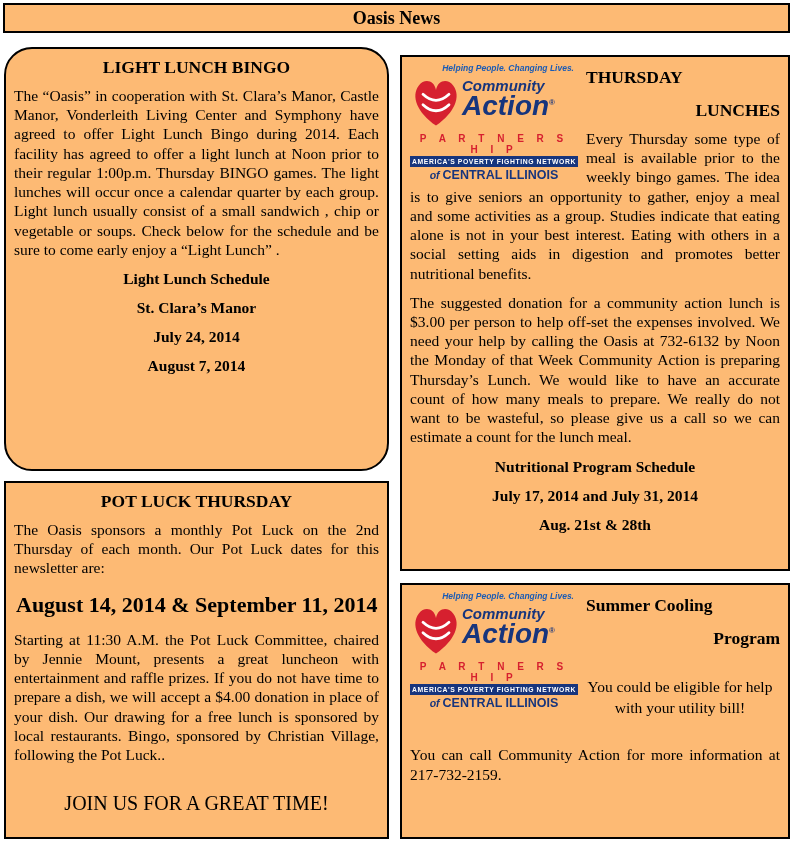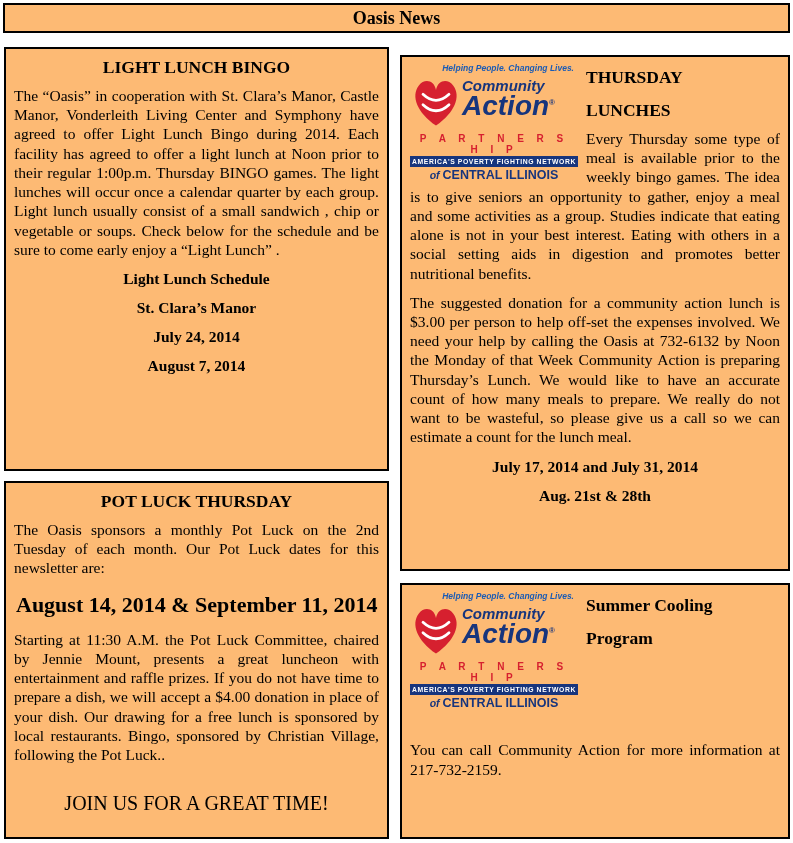--- a/index.html
+++ b/index.html
@@ -4,33 +4,33 @@
 <style>
   * { box-sizing: border-box; }
   html,body { margin:0; padding:0; background:#ffffff; }
   body { width:793px; height:843px; font-family:"Liberation Serif", serif; color:#000; }
   .page { position:relative; width:793px; height:843px; background:#fff; overflow:hidden; }
   .box { position:absolute; border:2px solid #000; background:#fdba74; padding:6px 8px; }
 
   .header-box { left:3px; top:3px; width:787px; height:30px; display:flex; align-items:center; justify-content:center; padding:0; }
   .header-title { font-size:18px; font-weight:bold; }
 
-  .box-light { left:4px; top:47px; width:385px; height:424px; }
+  .box-light { left:4px; top:47px; width:385px; height:424px;border-radius:28px; }
   .box-pot   { left:4px; top:481px; width:385px; height:358px; }
   .box-thu   { left:400px; top:55px; width:390px; height:516px; }
   .box-cool  { left:400px; top:583px; width:390px; height:256px; }
 
   h2.sec-title { font-size:17.5px; font-weight:bold; text-align:center; margin:2px 0 8px 0; }
   .body-text { font-size:15.5px; line-height:1.24; text-align:justify; margin:0 0 10px 0; }
   .center-bold { font-size:15.5px; font-weight:bold; text-align:center; margin:11px 0; }
   .big-dates { font-size:22px; font-weight:bold; margin:14px 0 12px 2px; }
   .footer-line { font-size:20px; font-weight:normal; text-align:center; margin-top:28px; }
 
   .head-line { font-size:17.5px; font-weight:bold; text-align:left; margin:4px 0 0 0; }
-  .head-line2 { font-size:17.5px; font-weight:bold; text-align:left; margin:12px 0 8px 0; }
+  .head-line2 { font-size:17.5px; font-weight:bold; text-align:right; margin:12px 0 8px 0; }
 
   
   .cap-logo { float:left; width:168px; margin:0 8px 4px 0; font-family:"Liberation Sans", sans-serif; }
   .cap-tagline { color:#1a5bb5; font-size:8.5px; font-style:italic; font-weight:bold; text-align:right; padding-right:4px; margin-bottom:1px; }
   .cap-main { display:flex; align-items:flex-start; }
   .cap-heart { width:52px; height:58px; flex:0 0 52px; }
   .cap-words { padding-top:4px; }
   .cap-community { color:#17357d; font-style:italic; font-weight:bold; font-size:15px; line-height:1; }
   .cap-action { color:#17357d; font-style:italic; font-weight:bold; font-size:28px; line-height:0.95; }
   .cap-reg { font-size:8px; vertical-align:super; font-style:normal; }
@@ -56,21 +56,21 @@
     <h2 class="sec-title">LIGHT LUNCH BINGO</h2>
     <p class="body-text">The “Oasis” in cooperation with St. Clara’s  Manor,  Castle Manor, Vonderleith Living Center and Symphony have agreed to offer Light Lunch Bingo during 2014.  Each facility has agreed to offer a light lunch at Noon prior to their regular 1:00p.m. Thursday  BINGO games.  The light lunches will occur once a calendar quarter by each group.  Light lunch usually consist of a small  sandwich , chip or vegetable or soups.  Check below for the schedule and be sure to come early enjoy a “Light Lunch” .</p>
     <div class="center-bold">Light Lunch Schedule</div>
     <div class="center-bold">St. Clara’s Manor</div>
     <div class="center-bold">July 24, 2014</div>
     <div class="center-bold">August 7, 2014</div>
   </div>
 
   <div class="box box-pot">
     <h2 class="sec-title">POT LUCK THURSDAY</h2>
-    <p class="body-text">The Oasis sponsors a monthly Pot Luck on the 2nd Tuesday of each month.  Our Pot Luck dates for this newsletter are:</p>
+    <p class="body-text">The Oasis sponsors a monthly Pot Luck on the 2nd Thursday of each month.  Our Pot Luck dates for this newsletter are:</p>
     <div class="big-dates">August 14, 2014 &amp; September 11, 2014</div>
     <p class="body-text">Starting at 11:30 A.M. the Pot Luck Committee, chaired by Jennie Mount, presents a great luncheon with  entertainment and raffle prizes.  If you do not have time to prepare a dish, we will accept a $4.00 donation in place of your dish.  Our  drawing for a free lunch is sponsored by local restaurants.  Bingo, sponsored by Christian Village, following the Pot Luck..</p>
     <div class="footer-line">JOIN US FOR A GREAT TIME!</div>
   </div>
 
   <div class="box box-thu">
     <div class="cap-logo">
       <div class="cap-tagline">Helping People. Changing Lives.</div>
       <div class="cap-main">
         <svg class="cap-heart" viewBox="0 0 60 64" xmlns="http://www.w3.org/2000/svg">
@@ -84,20 +84,21 @@
         </div>
       </div>
       <div class="cap-partnership">P A R T N E R S H I P</div>
       <div class="cap-bar">AMERICA'S POVERTY FIGHTING NETWORK</div>
       <div class="cap-region"><span class="cap-of">of</span><span>CENTRAL ILLINOIS</span></div>
     </div>
     <div class="head-line">THURSDAY</div>
     <div class="head-line2">LUNCHES</div>
     <p class="body-text">Every Thursday some type of meal is available prior to the weekly bingo games. The idea is to give seniors an opportunity to gather, enjoy a meal and some activities as a group. Studies indicate that    eating alone is not in your best interest. Eating with others in a social setting aids in digestion and promotes better nutritional benefits.</p>
     <p class="body-text">The suggested donation for a community action lunch is $3.00 per person to help off-set the expenses involved. We need your help by calling the Oasis at 732-6132 by Noon the Monday of that Week Community Action is preparing Thursday’s Lunch. We would like to have an accurate count of how many meals to prepare. We really do not want to be wasteful, so please give us a call so we can estimate a count for the lunch meal.</p>
+    <div class="center-bold">Nutritional Program Schedule</div>
     <div class="center-bold">July 17, 2014 and July 31, 2014</div>
     <div class="center-bold">Aug. 21st &amp; 28th</div>
   </div>
 
   <div class="box box-cool">
     <div class="cap-logo">
       <div class="cap-tagline">Helping People. Changing Lives.</div>
       <div class="cap-main">
         <svg class="cap-heart" viewBox="0 0 60 64" xmlns="http://www.w3.org/2000/svg">
           <path fill="#d6202f" d="M30 58 C8 43 1 24 10 12 C17 3 28 6 30 17 C32 6 43 3 50 12 C59 24 52 43 30 58 Z"></path>
@@ -108,17 +109,18 @@
           <div class="cap-community">Community</div>
           <div class="cap-action"><span>Action</span><span class="cap-reg">®</span></div>
         </div>
       </div>
       <div class="cap-partnership">P A R T N E R S H I P</div>
       <div class="cap-bar">AMERICA'S POVERTY FIGHTING NETWORK</div>
       <div class="cap-region"><span class="cap-of">of</span><span>CENTRAL ILLINOIS</span></div>
     </div>
     <div class="head-line">Summer Cooling</div>
     <div class="head-line2">Program</div>
+    <div class="eligible-text">You could be eligible for help with your utility bill!</div>
     <div class="clear"></div>
     <p class="call-text">You   can   call   Community   Action   for   more information at 217-732-2159.</p>
   </div>
 
 </div>
 
 </body></html>

